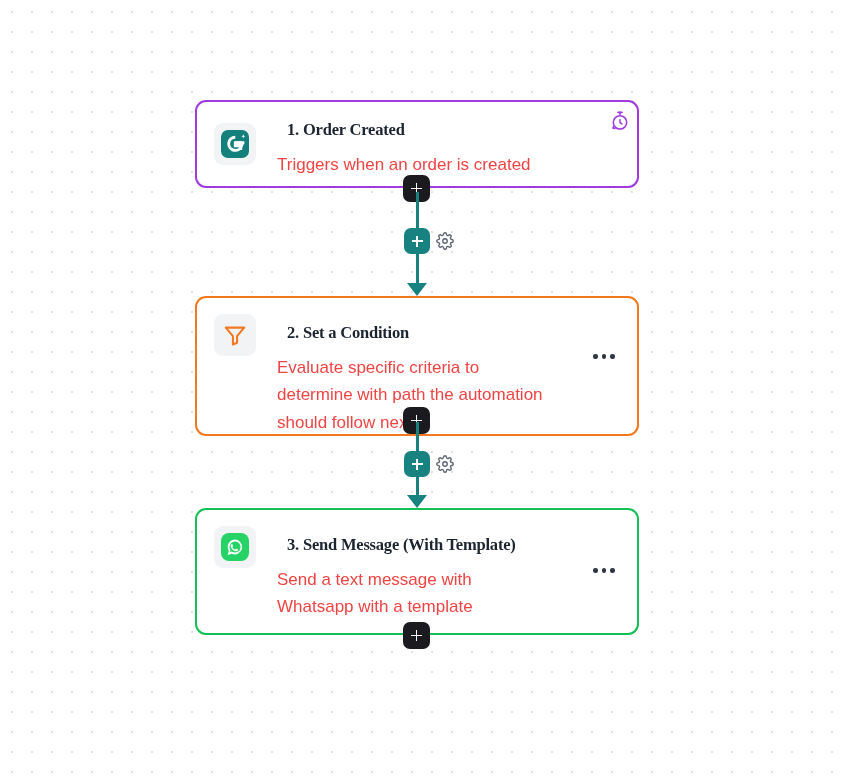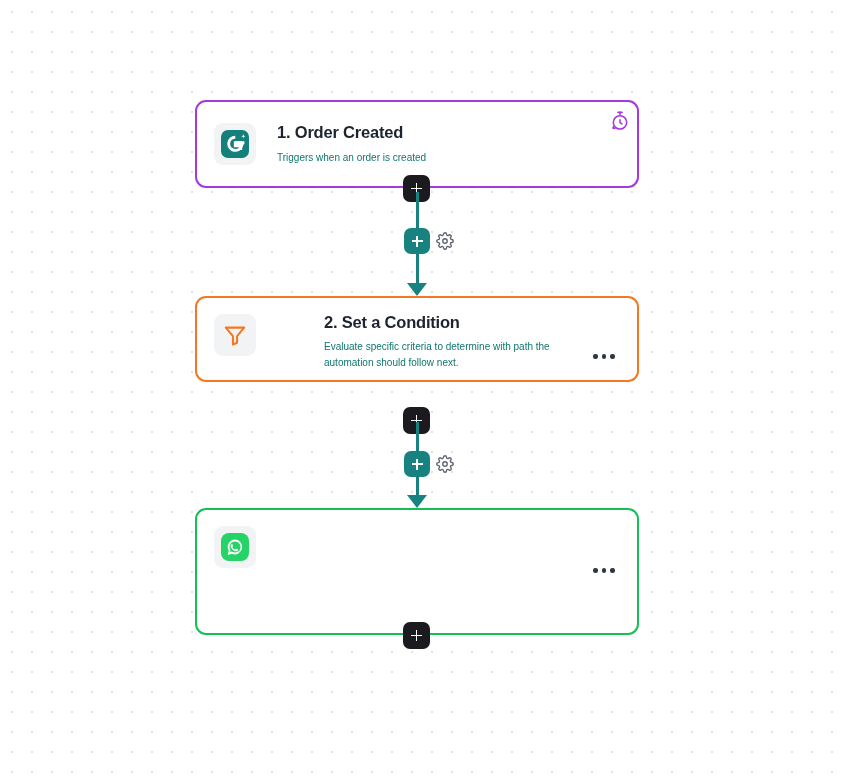--- a/index.html
+++ b/index.html
@@ -37,23 +37,22 @@
     padding: 14px 16px 14px 17px;
   }
   .card-1 {
     top: 100px;
     height: 88px;
     border-color: #a23ae0;
     align-items: center;
   }
   .card-2 {
     top: 296px;
-    height: 86px;
+    height: 140px;
     border-color: #f4781f;
-    gap: 47px;
   }
   .card-3 {
     top: 508px;
     height: 127px;
     border-color: #14c056;
   }
 
   .icon-tile {
     width: 42px;
     height: 42px;
@@ -72,25 +71,26 @@
     flex: 1 1 auto;
     min-width: 0;
   }
 
   .card-title {
     font-size: 16.5px;
     font-weight: 700;
     color: #1c2430;
     letter-spacing: -0.2px;
     line-height: 1.32;
-    margin: 0;
+    margin: 10px;
+    font-family: Liberation Serif, serif;
   }
   .card-desc {
-    font-size: 10px;
-    color: #0f766e;
+    font-size: 17px;
+    color: #ef4444;
     line-height: 1.62;
     margin: 5px 0 0 0;
     max-width: 270px;
   }
   .card-1 .card-desc { margin-top: 7px; max-width: 300px; }
   .card-3 .card-desc { max-width: 275px; }
 
   
   .dots-menu {
     position: absolute;
@@ -286,20 +286,24 @@
   </div>
 
   <div class="card card-3">
     <div class="icon-tile">
       <svg width="30" height="30" viewBox="0 0 30 30">
         <rect x="1" y="1" width="28" height="28" rx="8" fill="#25d366"></rect>
         <path d="M15.1 7.6a7.4 7.4 0 0 0-6.3 11.2l-1.1 4.1 4.2-1.1a7.4 7.4 0 1 0 3.2-14.2zm0 1.9a5.5 5.5 0 1 1-2.8 10.2l-.3-.18-2.1.55.56-2.05-.2-.32A5.5 5.5 0 0 1 15.1 9.5z" fill="#ffffff"></path>
         <path d="M12.8 12.3c-.16-.37-.33-.38-.48-.38h-.4a.78.78 0 0 0-.57.26 2.37 2.37 0 0 0-.74 1.77 4.12 4.12 0 0 0 .86 2.18 8.4 8.4 0 0 0 3.2 2.83c1.6.62 1.6.41 1.89.39a2 2 0 0 0 1.3-.92 1.62 1.62 0 0 0 .11-.92c-.05-.08-.17-.13-.36-.22s-1.11-.55-1.28-.61-.3-.09-.42.09-.49.62-.6.74-.22.14-.41.05a5.1 5.1 0 0 1-1.5-.93 5.66 5.66 0 0 1-1.04-1.3c-.11-.18 0-.28.08-.37s.18-.21.28-.32a1.26 1.26 0 0 0 .18-.31.34.34 0 0 0 0-.33c-.05-.09-.42-1.04-.58-1.42z" fill="#ffffff"></path>
       </svg>
     </div>
+    <div class="card-body">
+      <div class="card-title">3. Send Message (With Template)</div>
+      <div class="card-desc">Send a text message with Whatsapp with a template</div>
+    </div>
   </div>
 
   <div class="dots-menu dots-3">
     <span></span>
     <span></span>
     <span></span>
   </div>
 
   <div class="plus-dark pd-3"></div>
 

